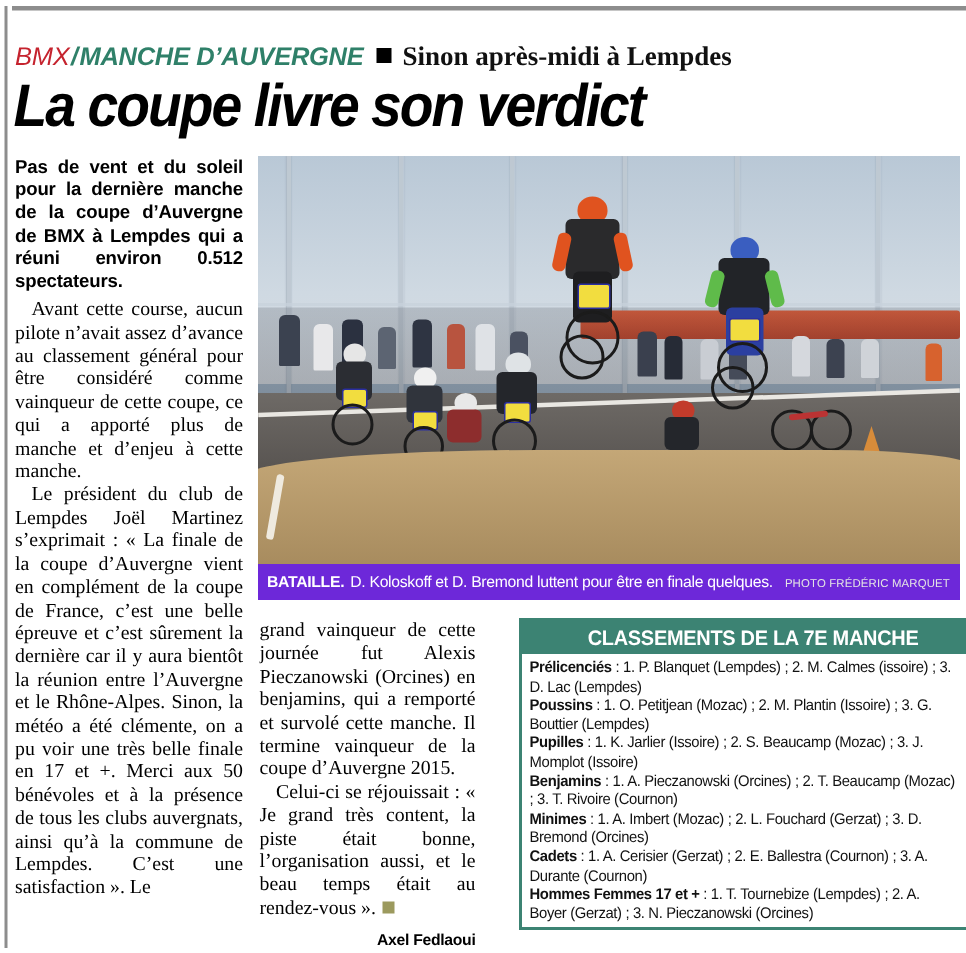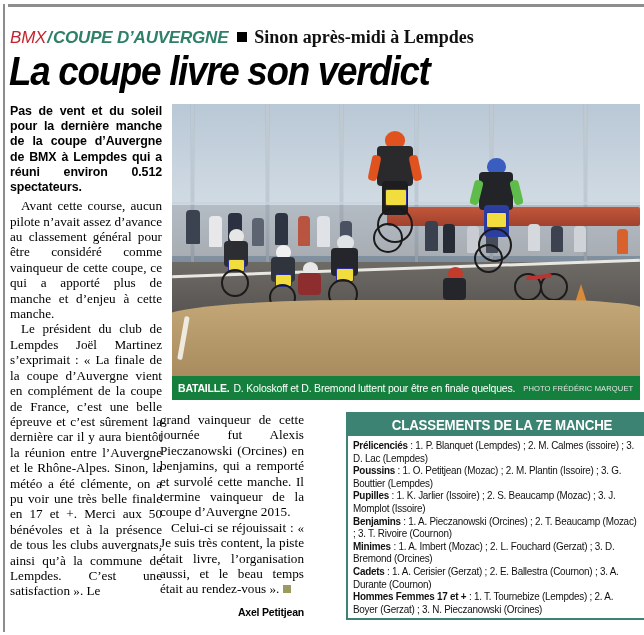--- a/index.html
+++ b/index.html
@@ -118,21 +118,21 @@
     line-height: 15.4px;
     text-align: justify;
     text-indent: 11px;
     margin: 0;
     hyphens: auto;
   }
 
   
   .col2 {
     position: absolute;
-    left: 160px; top: 412px;
+    left: 173px; top: 412px;
     width: 144px;
     height: 220px;
     overflow: hidden;
   }
   .col2 .body-p { text-indent: 0; }
   .col2 .body-p.indent { text-indent: 11px; }
   .endmark {
     display: inline-block;
     width: 8px; height: 8px;
     background: #9c9a5e;
@@ -243,21 +243,21 @@
     position: absolute;
     border: 2px solid #1b1b1b;
     border-radius: 50%;
     background: transparent;
   }
 
   .caption {
     position: absolute;
     left: 0; top: 272px;
     width: 468px; height: 24px;
-    background: #15803d;
+    background: #6d28d9;
     color: #ffffff;
     display: flex;
     align-items: center;
     padding: 0 6px;
     box-sizing: border-box;
     white-space: nowrap;
     overflow: hidden;
   }
   .caption .cap-lead {
     font-family: "Liberation Sans", sans-serif;
@@ -327,37 +327,37 @@
 <body>
 
 <div id="page">
 
   <div class="top-rule"></div>
   <div class="left-rule"></div>
 
   <div class="kicker">
     <span class="bmx">BMX</span>
     <span class="slash">/</span>
-    <span class="comp">COUPE D’AUVERGNE</span>
+    <span class="comp">MANCHE D’AUVERGNE</span>
     <span class="sq"></span>
     <span class="subj">Sinon après-midi à Lempdes</span>
   </div>
 
   <div class="headline">La coupe livre son verdict</div>
 
   <div class="col1">
     <p class="lede"><span>Pas de vent et du soleil pour la dernière manche de la coupe d’Auvergne de BMX à Lempdes qui a réuni environ 0.512 spectateurs.</span></p>
     <p class="body-p">Avant cette course, aucun pilote n’avait assez d’avance au classement général pour être considéré comme vainqueur de cette coupe, ce qui a apporté plus de manche et d’enjeu à cette manche.</p>
     <p class="body-p">Le président du club de Lempdes Joël Martinez s’exprimait : « La finale de la coupe d’Auvergne vient en complément de la coupe de France, c’est une belle épreuve et c’est sûrement la dernière car il y aura bientôt la réunion entre l’Auvergne et le Rhône-Alpes. Sinon, la météo a été clémente, on a pu voir une très belle finale en 17 et +. Merci aux 50 bénévoles et à la présence de tous les clubs auvergnats, ainsi qu’à la commune de Lempdes. C’est une satisfaction ». Le</p>
   </div>
 
   <div class="col2">
     <p class="body-p">grand vainqueur de cette journée fut Alexis Pieczanowski (Orcines) en benjamins, qui a remporté et survolé cette manche. Il termine vainqueur de la coupe d’Auvergne 2015.</p>
-    <p class="body-p indent"><span>Celui-ci se réjouissait : « Je suis très content, la piste était livre, l’organisation aussi, et le beau temps était au rendez-vous ».</span><span class="endmark"></span></p>
-    <div class="byline">Axel Petitjean</div>
+    <p class="body-p indent"><span>Celui-ci se réjouissait : « Je grand très content, la piste était bonne, l’organisation aussi, et le beau temps était au rendez-vous ».</span><span class="endmark"></span></p>
+    <div class="byline">Axel Fedlaoui</div>
   </div>
 
   <div class="photo-wrap">
     <div class="photo">
       <div class="sky"></div>
 
       <div class="fence-post" style="left:4%;"></div>
       <div class="fence-post" style="left:20%;"></div>
       <div class="fence-post" style="left:36%;"></div>
       <div class="fence-post" style="left:52%;"></div>

